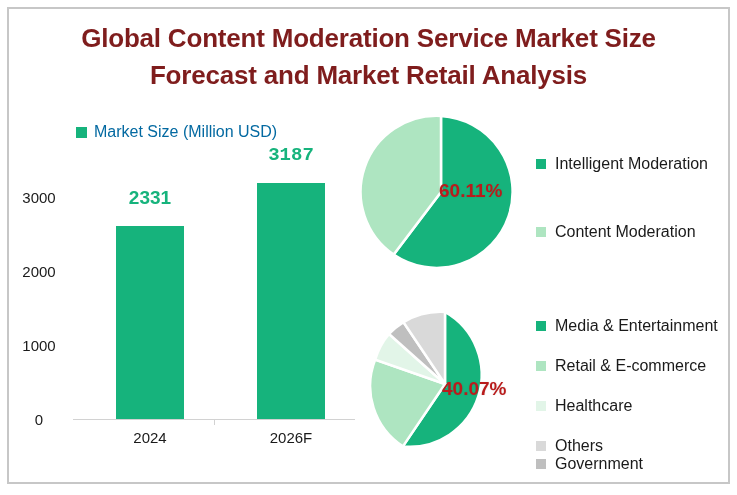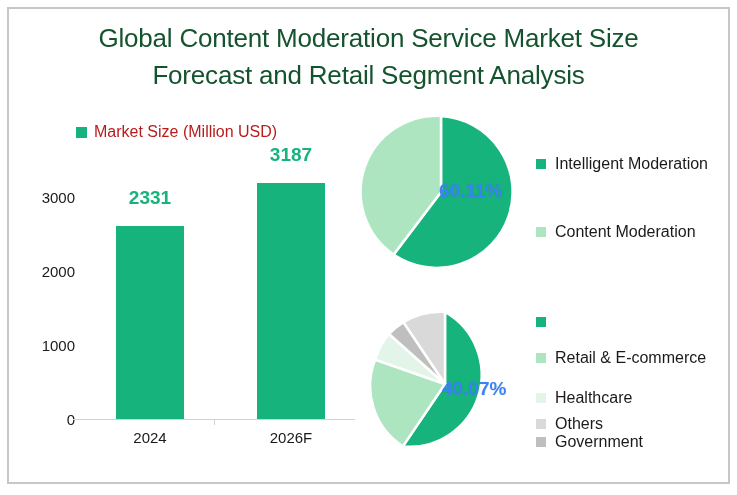--- a/index.html
+++ b/index.html
@@ -18,50 +18,50 @@
   }
   
   #title-block {
     position: absolute;
     left: 0; top: 11px;
     width: 100%;
     text-align: center;
   }
   #title-block .tline {
     display: block;
-    color: #14532d;
-    font-weight: normal;
+    color: #7f1d1d;
+    font-weight: bold;
     font-size: 26px;
     line-height: 37px;
     letter-spacing: -0.2px;
     white-space: nowrap;
   }
   
   #bar-chart {
     position: absolute;
     left: 2px; top: 98px;
     width: 348px; height: 350px;
   }
   #bar-legend {
     position: absolute;
     left: 65px; top: 16px;
     display: flex; align-items: center; gap: 7px;
     white-space: nowrap;
   }
   #bar-legend .swatch { width: 11px; height: 11px; background: #16B37C; display: block; }
-  #bar-legend .lbl { font-size: 16px; color: #b91c1c; }
+  #bar-legend .lbl { font-size: 16px; color: #0369a1; }
 
   #bar-plot {
     position: absolute;
     left: 0; top: 0; width: 348px; height: 350px;
   }
   .ytick {
     position: absolute;
-    left: 8px; width: 56px;
-    text-align: right;
+    left: 0; width: 56px;
+    text-align: center;
     font-size: 15px; color: #1a1a1a;
     transform: translateY(-50%);
   }
   #axis-line {
     position: absolute;
     left: 62px; top: 312px;
     width: 282px; height: 1px;
     background: #d2d2d2;
   }
   #axis-tick-mid {
@@ -87,42 +87,42 @@
     top: 322px;
     font-size: 15px; color: #1a1a1a;
     text-align: center;
     white-space: nowrap;
   }
   
   .pie-block { position: absolute; }
   .pie-svg { display: block; }
   .pie-label {
     position: absolute;
-    color: #3b82f6;
+    color: #b91c1c;
     font-weight: bold;
     font-size: 19px;
     white-space: nowrap;
     text-shadow: 0 0 2px rgba(0,0,0,0.10);
   }
   .pie-legend { position: absolute; }
   .legend-row {
     display: flex; align-items: center; gap: 9px;
     white-space: nowrap;
   }
   .legend-row .swatch { width: 10px; height: 10px; display: block; flex: 0 0 auto; }
   .legend-row .lbl { font-size: 16px; color: #1a1a1a; }
 </style>
 </head>
 <body>
 
 <div id="infographic">
 
   <div id="title-block">
     <span class="tline">Global Content Moderation Service Market Size</span>
-    <span class="tline">Forecast and Retail Segment Analysis</span>
+    <span class="tline">Forecast and Market Retail Analysis</span>
   </div>
 
   <div id="bar-chart">
 
     <div id="bar-legend">
       <span class="swatch"></span>
       <span class="lbl">Market Size (Million USD)</span>
     </div>
 
     <div id="bar-plot">
@@ -131,21 +131,21 @@
       <span class="ytick" style="top:238px;">1000</span>
       <span class="ytick" style="top:312px;">0</span>
 
       <div id="axis-line"></div>
       <div id="axis-tick-mid"></div>
 
       <div class="bar" style="left:105px; width:68px; height:193px;"></div>
       <div class="bar" style="left:246px; width:68px; height:236px;"></div>
 
       <span class="bar-value" style="left:105px; width:68px; top:80px;">2331</span>
-      <span class="bar-value" style="left:246px; width:68px; top:37px;">3187</span>
+      <span class="bar-value" style="left:246px; width:68px; top:37px;font-family:Liberation Mono, monospace;">3187</span>
 
       <span class="xtick" style="left:105px; width:68px;">2024</span>
       <span class="xtick" style="left:246px; width:68px;">2026F</span>
     </div>
   </div>
 
   <div class="pie-block" style="left:352px; top:103px; width:160px; height:160px;">
     <svg class="pie-svg" width="160" height="160" viewBox="0 0 160 160">
 
       <path d="M 80 80 L 80 4 A 76 76 0 1 1 32.7 142.6 Z" fill="#16B37C" stroke="#ffffff" stroke-width="2.5"></path>
@@ -178,26 +178,27 @@
       <path d="M 78 78 L 22.0 28.0 A 72 72 0 0 1 36.5 16.2 Z" fill="#BFBFBF" stroke="#ffffff" stroke-width="2.5"></path>
 
       <path d="M 78 78 L 36.5 16.2 A 72 72 0 0 1 78 6 Z" fill="#D9D9D9" stroke="#ffffff" stroke-width="2.5"></path>
     </svg>
     <span class="pie-label" style="left:75px; top:72px;">40.07%</span>
   </div>
 
   <div class="pie-legend" style="left:527px; top:308px;">
     <div class="legend-row" style="margin-bottom:22px;">
       <span class="swatch" style="background:#16B37C;"></span>
+      <span class="lbl">Media &amp; Entertainment</span>
     </div>
     <div class="legend-row" style="margin-bottom:22px;">
       <span class="swatch" style="background:#AEE5C1;"></span>
       <span class="lbl">Retail &amp; E-commerce</span>
     </div>
-    <div class="legend-row" style="margin-bottom:8px;">
+    <div class="legend-row" style="margin-bottom:22px;">
       <span class="swatch" style="background:#E2F5E8;"></span>
       <span class="lbl">Healthcare</span>
     </div>
     <div class="legend-row">
       <span class="swatch" style="background:#D9D9D9;"></span>
       <span class="lbl">Others</span>
     </div>
     <div class="legend-row" style="margin-bottom:22px;">
       <span class="swatch" style="background:#BFBFBF;"></span>
       <span class="lbl">Government</span>

